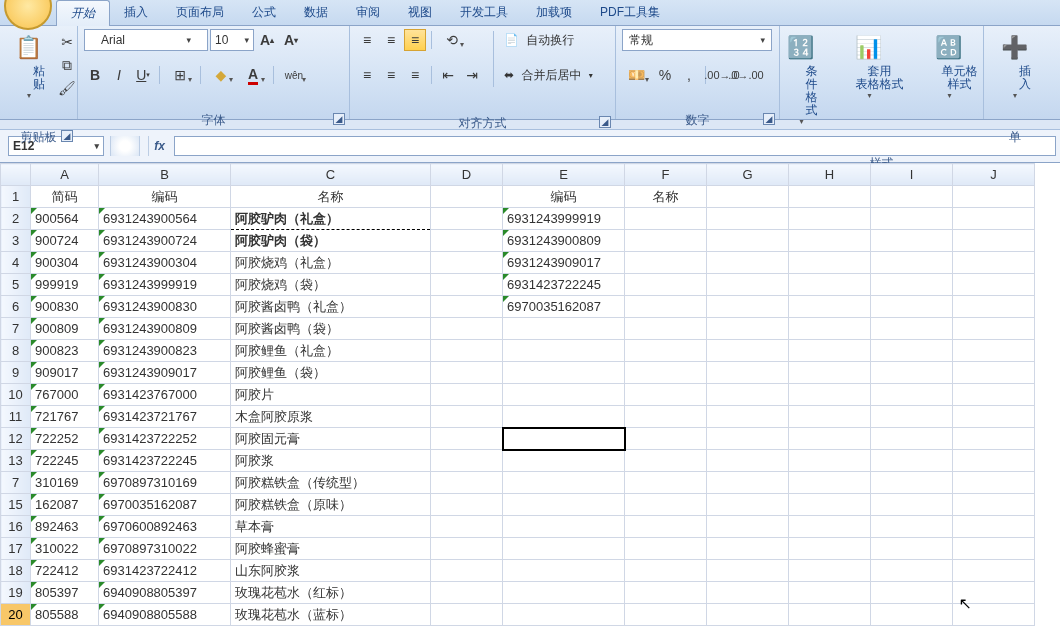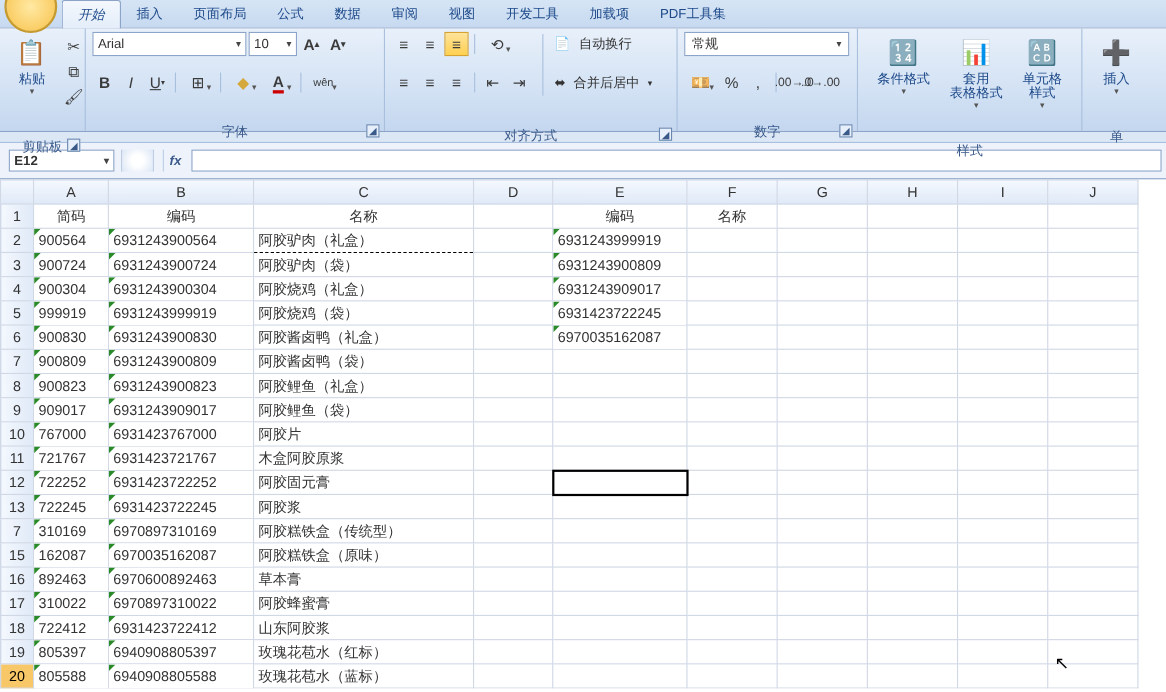--- a/index.html
+++ b/index.html
@@ -8,48 +8,48 @@
 .office-btn{position:absolute;left:4px;top:-18px;width:48px;height:48px;border-radius:50%;background:radial-gradient(#ffe9a3,#f8c14a);border:2px solid #c59a2f;z-index:10;}
 .tab{padding:4px 14px;color:#1e4a8a;cursor:pointer;}
 .tab.active{background:linear-gradient(#f4f8fd,#e3edf9);border:1px solid #8ba4c8;border-bottom:none;border-radius:3px 3px 0 0;font-style:italic;}
 .ribbon{background:linear-gradient(#e8f0fa,#d3e2f4 60%,#c4d7ef);height:94px;display:flex;border-bottom:1px solid #8ba4c8;}
 .group{border-right:1px solid #a8bfdd;display:flex;flex-direction:column;padding:3px 6px 0 6px;}
 .group-body{flex:1;display:flex;align-items:flex-start;gap:4px;}
 .group-label{text-align:center;font-size:12px;color:#3a5a8a;height:18px;line-height:18px;position:relative;margin-top:25px;}
 .group-label .dlg{position:absolute;right:-2px;top:2px;width:12px;height:12px;border:1px solid #6a87b0;font-size:9px;color:#3a5a8a;line-height:10px;text-align:center;background:#e7effa;}
 .bigbtn{display:flex;flex-direction:column;align-items:center;justify-content:center;padding:2px 6px;cursor:pointer;border:1px solid transparent;}
 .icon-lg{width:32px;height:32px;display:flex;align-items:center;justify-content:center;font-size:22px;}
-.bigbtn span.lbl{font-size:12px;color:#1e4a8a;line-height:13px;text-align:center;margin-top:1px;}
+.bigbtn span.lbl{font-size:12px;color:#1e4a8a;line-height:13px;text-align:center;margin-top:1px;margin-left:20px;}
 .col{display:flex;flex-direction:column;gap:1px;}
 .smallrow{display:flex;align-items:center;gap:2px;height:22px;}
 .smbtn{width:22px;height:22px;border:1px solid transparent;display:flex;align-items:center;justify-content:center;cursor:pointer;font-size:14px;color:#3b3b3b;}
 .smbtn.dd{width:30px;position:relative;}
 .smbtn.dd::after{content:"▾";font-size:8px;color:#555;position:absolute;right:2px;bottom:1px;}
-.fontname{width:140px;height:22px;border:1px solid #8ba4c8;background:#fff;display:flex;align-items:center;padding:0 4px;justify-content:space-between;}
+.fontname{width:124px;height:22px;border:1px solid #8ba4c8;background:#fff;display:flex;align-items:center;padding:0 16px;justify-content:space-between;}
 .fontsize{width:44px;height:22px;border:1px solid #8ba4c8;background:#fff;display:flex;align-items:center;padding:0 4px;justify-content:space-between;}
 .dropdown-caret{font-size:9px;color:#444;}
 .numfmt{width:150px;height:22px;border:1px solid #8ba4c8;background:#fff;display:flex;align-items:center;padding:0 6px;justify-content:space-between;}
 .alignbtn{background:linear-gradient(#ffe39a,#ffd050);border:1px solid #d6a333;}
 .name-fx{display:flex;align-items:center;height:33px;background:#eef3fb;border-bottom:1px solid #8ba4c8;}
 .namebox{width:96px;height:20px;border:1px solid #8ba4c8;background:#fff;margin:1px 0 1px 8px;display:flex;align-items:center;padding:0 4px;font-weight:bold;justify-content:space-between;}
 .fx-btns{display:flex;align-items:center;margin-left:8px;font-weight:bold;}
 .fx-btn{width:22px;height:20px;display:flex;align-items:center;justify-content:center;color:#3a5a8a;border-left:1px solid #bccde4;cursor:pointer;font-style:italic;}
 .formula-bar{flex:1;height:20px;background:#fff;border:1px solid #8ba4c8;margin:1px 4px;}
 .spacer{height:10px;background:#dce7f5;border-bottom:1px solid #a8bfdd;}
 .sheet{position:relative;overflow:hidden;}
 table.grid{border-collapse:collapse;table-layout:fixed;}
 table.grid th,table.grid td{border:1px solid #d0d7e5;height:22px;font-size:13px;}
 table.grid th{background:linear-gradient(#f4f8fe,#dfe9f7);color:#333;font-weight:normal;text-align:center;}
 table.grid th.rowh{width:30px;background:linear-gradient(90deg,#f4f8fe,#dfe9f7);text-align:center;}
 table.grid th.rowh.sel{background:#f8c768;color:#000;}
 table.grid td{background:#fff;padding:0 4px;white-space:nowrap;overflow:hidden;}
 table.grid td.tri{position:relative;}
 table.grid td.tri::before{content:"";position:absolute;left:0;top:0;border-top:6px solid #2a8a2a;border-right:6px solid transparent;}
 .sel-cell{outline:2px solid #000;outline-offset:-1px;}
-.marching{border:1px dashed #000!important;}
+.marching{border:1px dashed #000!important;font-weight:bold;}
 .corner{width:30px;background:linear-gradient(#f4f8fe,#dfe9f7);}
 .colA{width:68px;}.colB{width:132px;}.colC{width:200px;}.colD{width:72px;}.colE{width:122px;}.colF{width:82px;}
 .colG{width:82px;}.colH{width:82px;}.colI{width:82px;}.colJ{width:82px;}
 .ctr{text-align:center;}
 .cursor-arrow{position:absolute;right:88px;bottom:16px;font-size:16px;color:#000;}
 </style>
 </head>
 <body>
 
 <div class="office-btn"></div>

